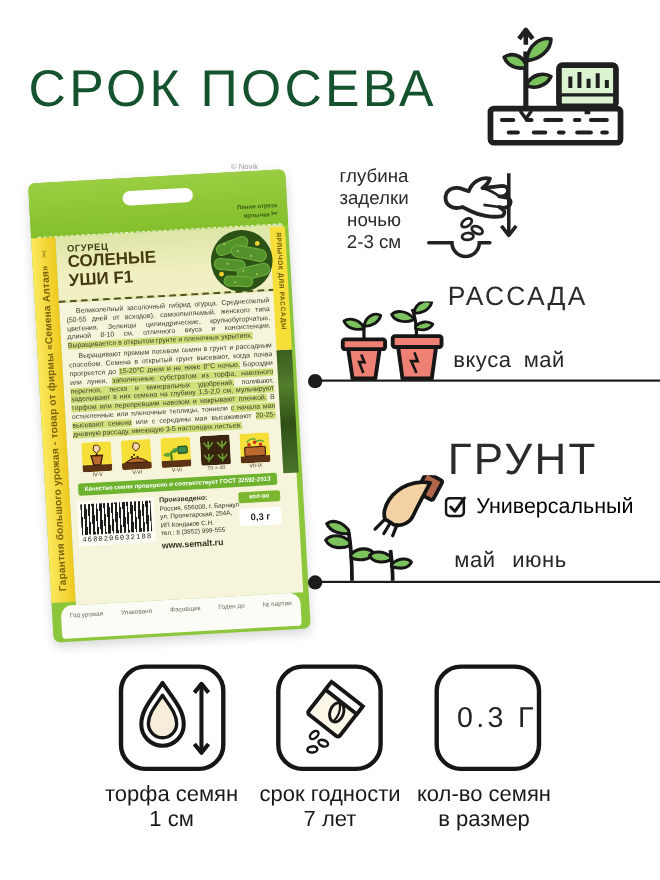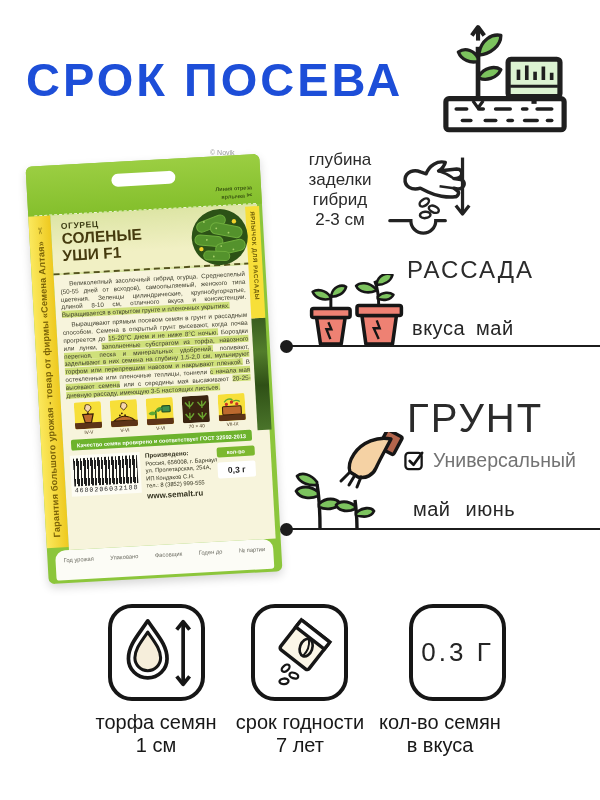--- a/index.html
+++ b/index.html
@@ -1,21 +1,21 @@
 <!DOCTYPE html>
 <html><head>
 <meta charset="utf-8">
 <style>
   html,body{margin:0;padding:0;background:#fff;}
   #page{position:relative;width:600px;height:800px;background:#ffffff;overflow:hidden;
         font-family:"Liberation Sans",sans-serif;}
   .abs{position:absolute;}
 
   
-  .page-title{left:26px;top:56px;font-size:47px;line-height:1;letter-spacing:3px;color:#1d4ed8;font-weight:700;}
+  .page-title{left:26px;top:56px;font-size:47px;line-height:1;letter-spacing:3px;color:#14532d;font-weight:400;}
   .hdr-icon{left:436px;top:24px;width:138px;height:112px;}
 
   
   .packet{left:37px;top:160px;width:234px;height:418px;background:#8cc63b;border-radius:6px;
           transform:rotate(-3.2deg);box-shadow:0 4px 10px rgba(0,0,0,.16);}
   .pk-header{position:absolute;left:0;top:0;right:0;height:50px;border-radius:6px 6px 0 0;
              background:linear-gradient(180deg,#9bce42,#84bf2c);}
   .pk-hole{position:absolute;left:50%;top:12px;transform:translateX(-50%);width:64px;height:13px;background:#fff;border-radius:7px;}
   .pk-cut{position:absolute;right:9px;bottom:4px;font-size:5.5px;line-height:1.25;color:#3e5a13;text-align:right;font-weight:bold;}
   .pk-cut .sc{font-size:7px;}
@@ -81,26 +81,26 @@
   .pots-icon{left:306px;top:274px;width:102px;height:73px;}
   .plant-icon{left:294px;top:432px;width:114px;height:98px;}
 
   .tl-line{height:2.4px;background:#1c1c1c;left:287px;width:313px;}
   .l1{top:345px;} .l2{top:528px;}
   .tl-dot{width:13px;height:13px;border-radius:50%;background:#1c1c1c;left:280px;}
   .d1{top:340px;} .d2{top:523px;}
 
   .univ{left:404px;top:449px;display:flex;align-items:center;}
   .univ svg{width:21px;height:21px;}
-  .univ span{margin-left:8px;font-size:19.5px;color:#737373;}
+  .univ span{margin-left:8px;font-size:19.5px;color:#000000;}
 
   
   .card{width:97px;height:97px;border:4.5px solid #161616;border-radius:24px;box-sizing:border-box;background:#fff;
         display:flex;align-items:center;justify-content:center;top:604px;}
-  .c1{left:108px;} .c2{left:251px;} .c3{left:409px;}
+  .c1{left:108px;} .c2{left:251px;} .c3{left:395px;justify-content:flex-end;}
   .card-val{font-size:26px;letter-spacing:3px;color:#242424;}
   .card-label{text-align:center;font-size:20px;line-height:1.13;color:#181818;top:711px;width:180px;}
   .cl1{left:66px;} .cl2{left:210px;} .cl3{left:350px;}
 </style>
 </head>
 <body>
 
 <div id="page">
 
   <div class="abs page-title">СРОК ПОСЕВА</div>
@@ -287,21 +287,21 @@
       <span>Годен до</span>
       <span>№ партии</span>
     </div>
   </div>
 
   <div class="abs photo-credit">© Novik</div>
 
   <div class="abs depth">
     <div>глубина</div>
     <div>заделки</div>
-    <div>гибрид</div>
+    <div>ночью</div>
     <div>2-3 см</div>
   </div>
   <svg class="abs hand-icon" viewBox="0 0 92 92" fill="none">
     <path d="M36 42 C27 45 19 40 20 32 C21 25 29 22 36 25 L42 27 C45 18 54 13 62 15 C61 19 58 22 55 24 L74 22 C78 22 80 25 79 28 C78 31 75 32 71 32 L78 33 C82 34 83 38 80 41 C78 43 74 43 71 42 L75 45 C77 47 75 51 72 51 C64 52 52 50 44 46 Z" fill="#fff" stroke="#222" stroke-width="3.6" stroke-linejoin="round"></path>
     <path d="M55 24 C62 26 66 28 71 32 M71 42 L56 40" stroke="#222" stroke-width="2.6" fill="none"></path>
     <ellipse cx="40" cy="57" rx="5.5" ry="3.3" transform="rotate(-35 40 57)" fill="#fff" stroke="#222" stroke-width="2.6"></ellipse>
     <ellipse cx="50" cy="64" rx="5.5" ry="3.3" transform="rotate(25 50 64)" fill="#fff" stroke="#222" stroke-width="2.6"></ellipse>
     <ellipse cx="41" cy="70" rx="5.5" ry="3.3" transform="rotate(-5 41 70)" fill="#fff" stroke="#222" stroke-width="2.6"></ellipse>
     <path d="M4 76 H26 A13 13 0 0 0 52 76 H62" stroke="#222" stroke-width="3.4" stroke-linecap="round"></path>
     <line x1="80" y1="10" x2="80" y2="68" stroke="#222" stroke-width="3.4"></line>
@@ -383,16 +383,16 @@
   <div class="abs card-label cl1">
     <div>торфа семян</div>
       <div>1 см</div>
   </div>
   <div class="abs card-label cl2">
       <div>срок годности</div>
       <div>7 лет</div>
   </div>
   <div class="abs card-label cl3">
     <div>кол-во семян</div>
-      <div>в вкуса</div>
+      <div>в размер</div>
   </div>
 
 </div>
 
 </body></html>

